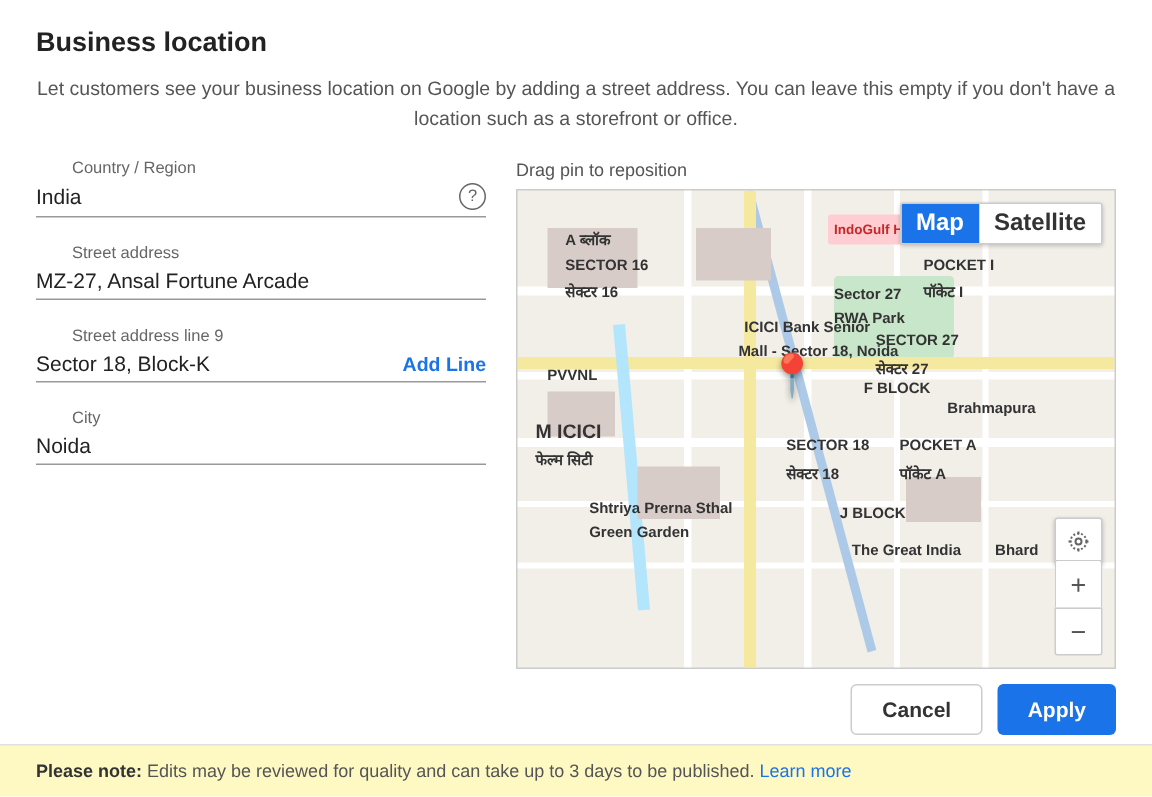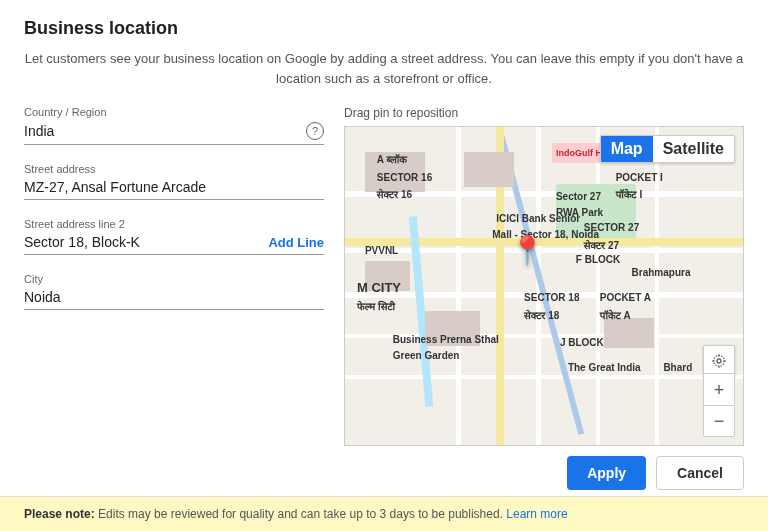--- a/index.html
+++ b/index.html
@@ -36,20 +36,21 @@
       width: 300px;
       flex-shrink: 0;
     }
     .field-group {
       margin-bottom: 18px;
     }
     .field-label {
       font-size: 11px;
       color: #666;
       margin-bottom: 4px;
+      margin-left: 24px;
     }
     .field-row {
       display: flex;
       align-items: center;
       border-bottom: 1px solid #999;
       padding-bottom: 4px;
     }
     .field-input {
       font-size: 14px;
       color: #222;
@@ -291,21 +292,21 @@
       </div>
 
       <div class="field-group">
         <div class="field-label">Street address</div>
         <div class="field-row">
           <input class="field-input" type="text" value="MZ-27, Ansal Fortune Arcade" style="">
         </div>
       </div>
 
       <div class="field-group">
-        <div class="field-label">Street address line 2</div>
+        <div class="field-label">Street address line 9</div>
         <div class="field-with-link">
           <input class="field-input" type="text" value="Sector 18, Block-K" style="">
           <a class="add-line-link">Add Line</a>
         </div>
       </div>
 
       <div class="field-group">
         <div class="field-label">City</div>
         <div class="field-row">
           <input class="field-input" type="text" value="Noida" style="">
@@ -356,27 +357,27 @@
           <span class="map-label" style="top:25%;left:53%">RWA Park</span>
           <span class="map-label" style="top:30%;left:60%;font-weight:700">SECTOR 27</span>
           <span class="map-label" style="top:35%;left:60%">सेक्टर 27</span>
           <span class="map-label" style="top:14%;left:68%;font-weight:700">POCKET I</span>
           <span class="map-label" style="top:19%;left:68%">पॉकेट I</span>
           <span class="map-label" style="top:27%;left:38%">ICICI Bank Senior</span>
           <span class="map-label" style="top:32%;left:37%">Mall - Sector 18, Noida</span>
           <span class="map-label" style="top:40%;left:58%;font-weight:700">F BLOCK</span>
           <span class="map-label" style="top:44%;left:72%">Brahmapura</span>
           <span class="map-label" style="top:37%;left:5%;font-weight:700">PVVNL</span>
-          <span class="map-label" style="top:48%;left:3%;font-weight:700;font-size:13px">M CITY</span>
+          <span class="map-label" style="top:48%;left:3%;font-weight:700;font-size:13px">M ICICI</span>
           <span class="map-label" style="top:54%;left:3%">फेल्म सिटी</span>
           <span class="map-label" style="top:52%;left:45%;font-weight:700">SECTOR 18</span>
           <span class="map-label" style="top:57%;left:45%">सेक्टर 18</span>
           <span class="map-label" style="top:52%;left:64%;font-weight:700">POCKET A</span>
           <span class="map-label" style="top:57%;left:64%">पॉकेट A</span>
-          <span class="map-label" style="top:65%;left:12%">Business Prerna Sthal</span>
+          <span class="map-label" style="top:65%;left:12%">Shtriya Prerna Sthal</span>
           <span class="map-label" style="top:70%;left:12%">Green Garden</span>
           <span class="map-label" style="top:66%;left:54%;font-weight:700">J BLOCK</span>
           <span class="map-label" style="top:74%;left:56%">The Great India</span>
           <span class="map-label" style="top:74%;left:80%">Bhard</span>
         </div>
 
         <div class="map-pin">📍</div>
 
         <div class="map-controls">
 
@@ -394,22 +395,22 @@
           </div>
 
           <div class="map-zoom-controls">
             <button class="zoom-btn">+</button>
             <button class="zoom-btn">−</button>
           </div>
         </div>
       </div>
 
       <div class="action-bar">
+        <button class="btn btn-cancel">Cancel</button>
         <button class="btn btn-apply">Apply</button>
-        <button class="btn btn-cancel">Cancel</button>
       </div>
     </div>
   </div>
 </div>
 
 <div class="footer-note">
   <span class="footer-bold">Please note:</span><span> Edits may be reviewed for quality and can take up to 3 days to be published.</span>
   <a href="#">Learn more</a>
 </div>
 

